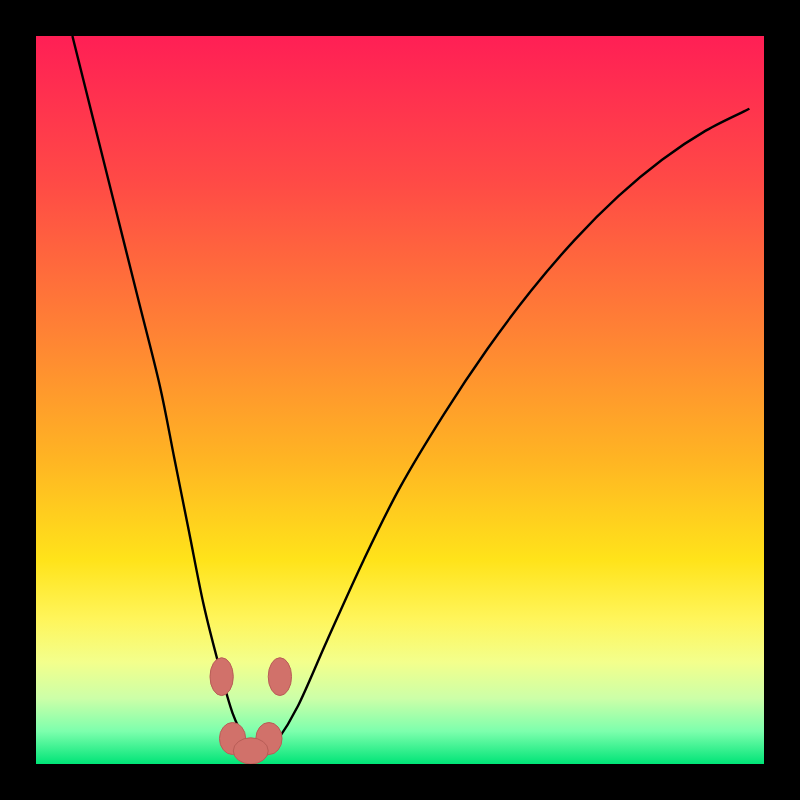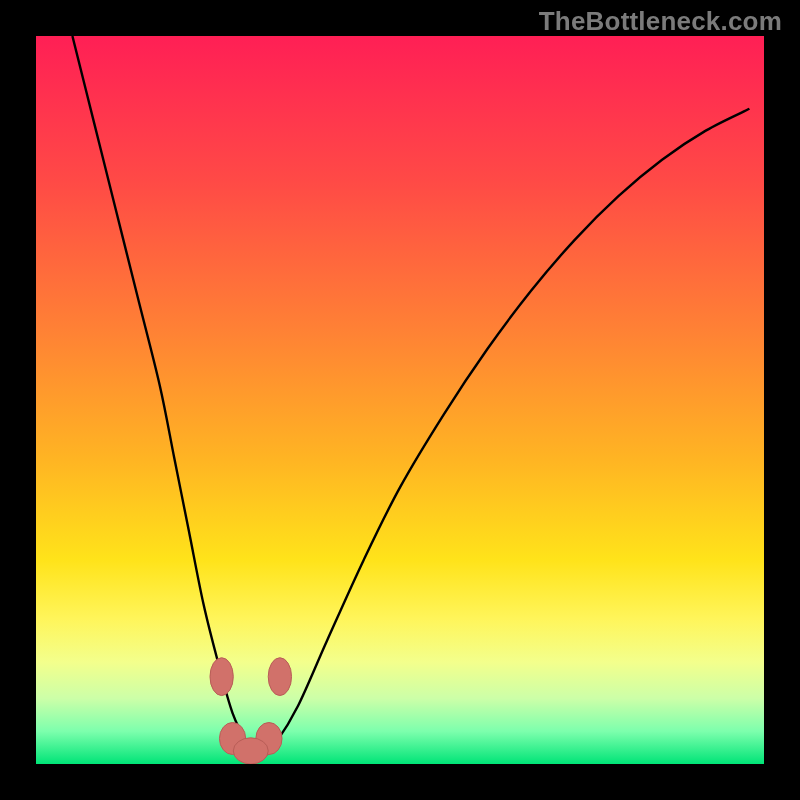--- a/index.html
+++ b/index.html
@@ -37,21 +37,20 @@
     letter-spacing: 0.2px;
     user-select: none;
   }
   svg { display: block; }
 </style>
 </head>
 <body>
 
 <div class="frame">
 
-  <div class="watermark">TheBottleneck.com</div>
 
   <div class="plot">
     <svg id="plot-svg" width="728" height="728" viewBox="0 0 728 728">
       <defs>
         <linearGradient id="bg-grad" x1="0" y1="0" x2="0" y2="1">
             <stop offset="0%" stop-color="#ff1f55"></stop>
             <stop offset="20%" stop-color="#ff4a46"></stop>
             <stop offset="40%" stop-color="#ff8035"></stop>
             <stop offset="57.99999999999999%" stop-color="#ffb423"></stop>
             <stop offset="72%" stop-color="#ffe31a"></stop>

